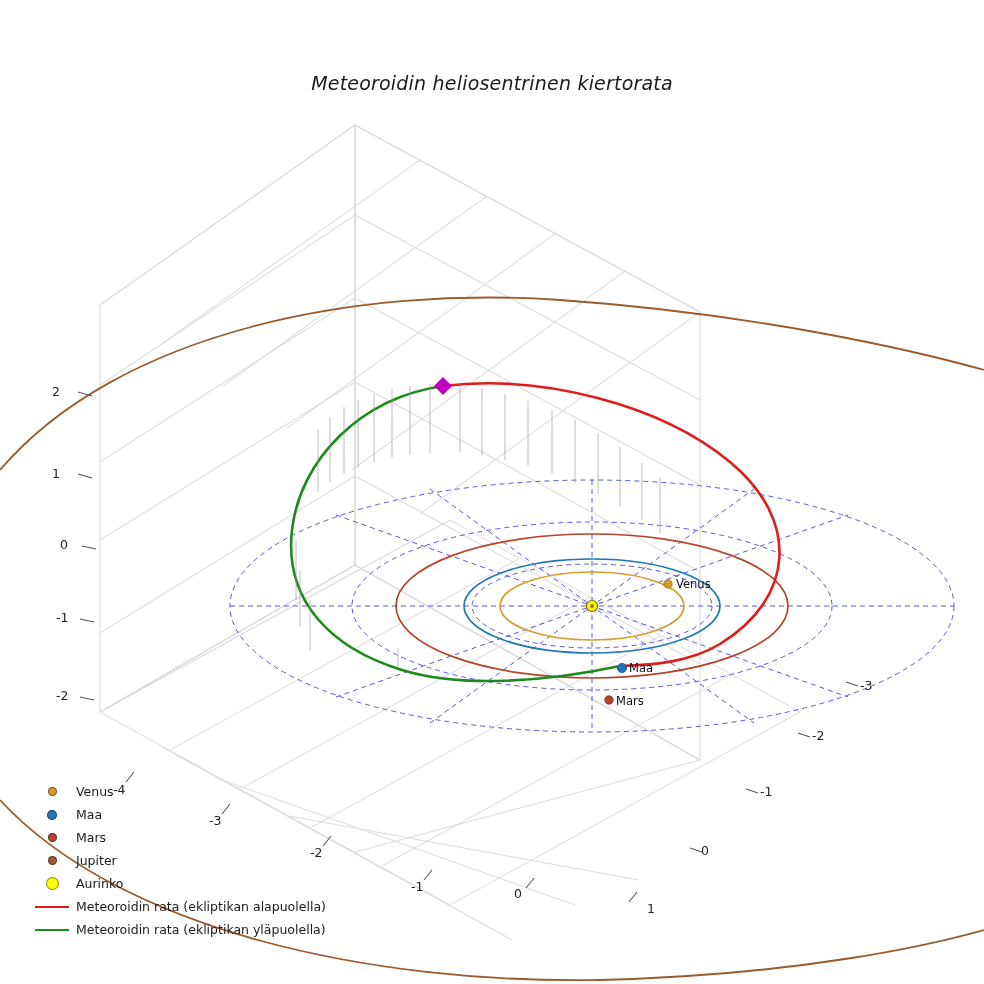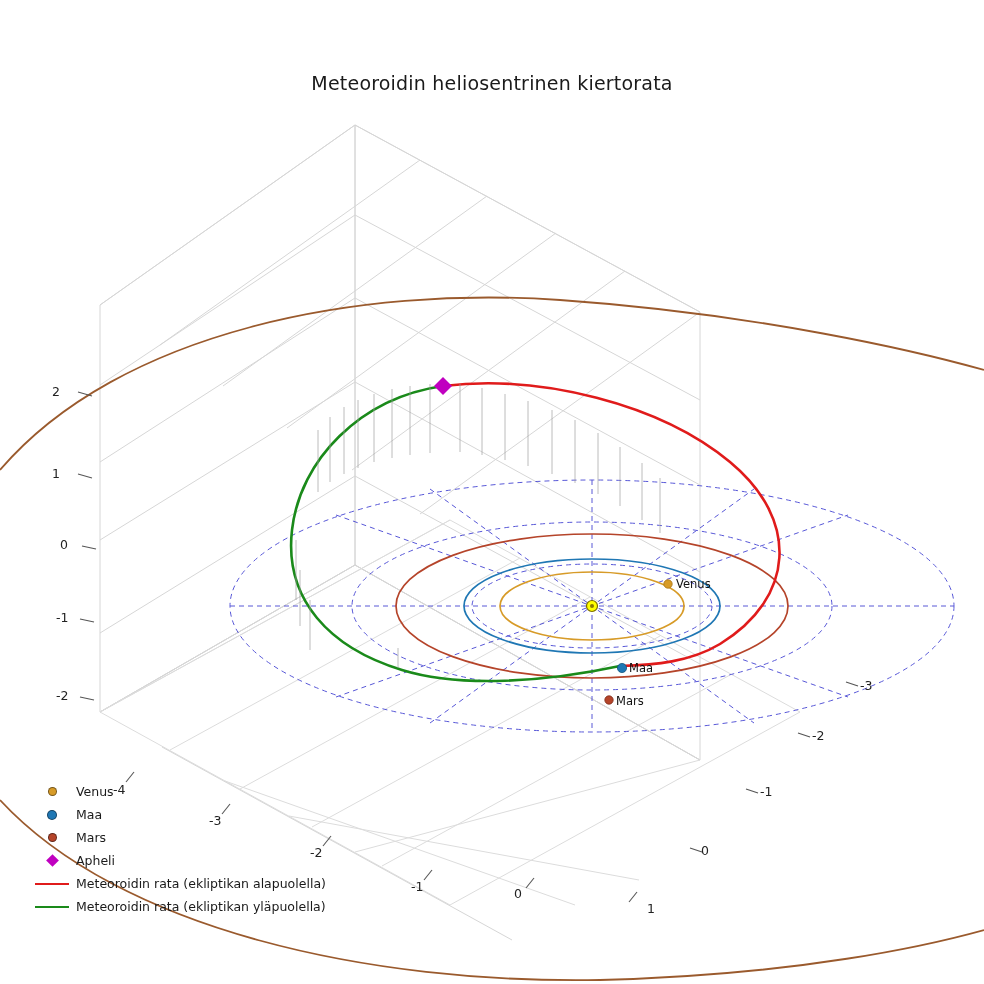--- a/index.html
+++ b/index.html
@@ -1,20 +1,20 @@
 <!DOCTYPE html>
 <html><head>
 <meta charset="utf-8">
 <style>
   html,body{margin:0;padding:0;background:#ffffff;}
   body{width:984px;height:984px;overflow:hidden;font-family:"DejaVu Sans","Liberation Sans",sans-serif;}
   #root{position:relative;width:984px;height:984px;background:#ffffff;}
   #title{
     position:absolute;left:0;top:72px;width:984px;text-align:center;
-    font-size:19px;color:#1a1a1a;letter-spacing:.2px;
+    font-style:italic;font-size:19px;color:#1a1a1a;letter-spacing:.2px;
   }
   svg#plot{position:absolute;left:0;top:0;width:984px;height:984px;}
   .axlabel{font-size:12.5px;fill:#222;font-family:"DejaVu Sans","Liberation Sans",sans-serif;}
   .ptlabel{font-size:11.5px;fill:#111;font-family:"DejaVu Sans","Liberation Sans",sans-serif;}
   #legend{
     position:absolute;left:28px;top:780px;width:330px;
     font-size:12.5px;color:#1a1a1a;
   }
   .lg-row{display:flex;align-items:center;height:23px;}
   .lg-key{width:48px;display:flex;align-items:center;justify-content:center;flex:0 0 48px;}
@@ -179,23 +179,29 @@
         <span class="lg-txt">Maa</span>
       </div>
       <div class="lg-row">
         <span class="lg-key">
           <span class="dot" style="width: 7px; height: 7px; background: rgb(181, 68, 42); border: 1px solid rgba(0, 0, 0, 0.45);"></span>
         </span>
         <span class="lg-txt">Mars</span>
       </div>
       <div class="lg-row">
         <span class="lg-key">
-          <span class="diamond" style="background: rgb(192, 0, 192);"></span>
-        </span>
-        <span class="lg-txt">Apheli</span>
+          <span class="dot" style="width: 7px; height: 7px; background: rgb(154, 90, 45); border: 1px solid rgba(0, 0, 0, 0.45);"></span>
+        </span>
+        <span class="lg-txt">Jupiter</span>
+      </div>
+      <div class="lg-row">
+        <span class="lg-key">
+          <span class="dot" style="width: 11px; height: 11px; background: rgb(255, 255, 0); border: 1px solid rgba(0, 0, 0, 0.45);"></span>
+        </span>
+        <span class="lg-txt">Aurinko</span>
       </div>
       <div class="lg-row">
         <span class="lg-key">
           <span class="lineKey" style="border-top-color: rgb(224, 27, 27);"></span>
         </span>
         <span class="lg-txt">Meteoroidin rata (ekliptikan alapuolella)</span>
       </div>
       <div class="lg-row">
         <span class="lg-key">
           <span class="lineKey" style="border-top-color: rgb(26, 138, 26);"></span>

